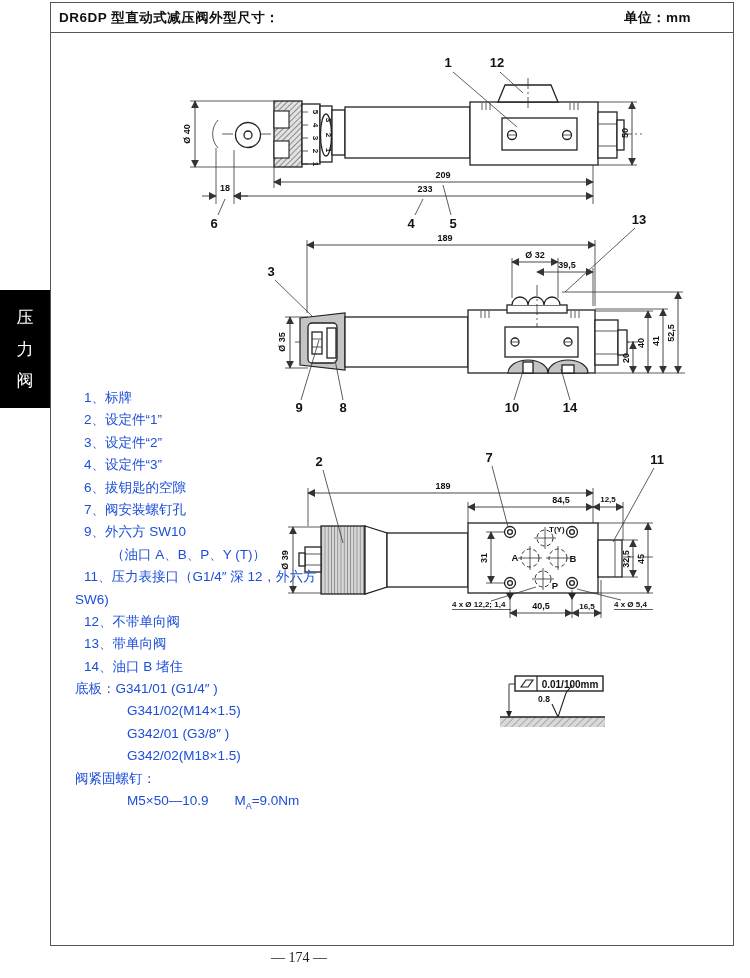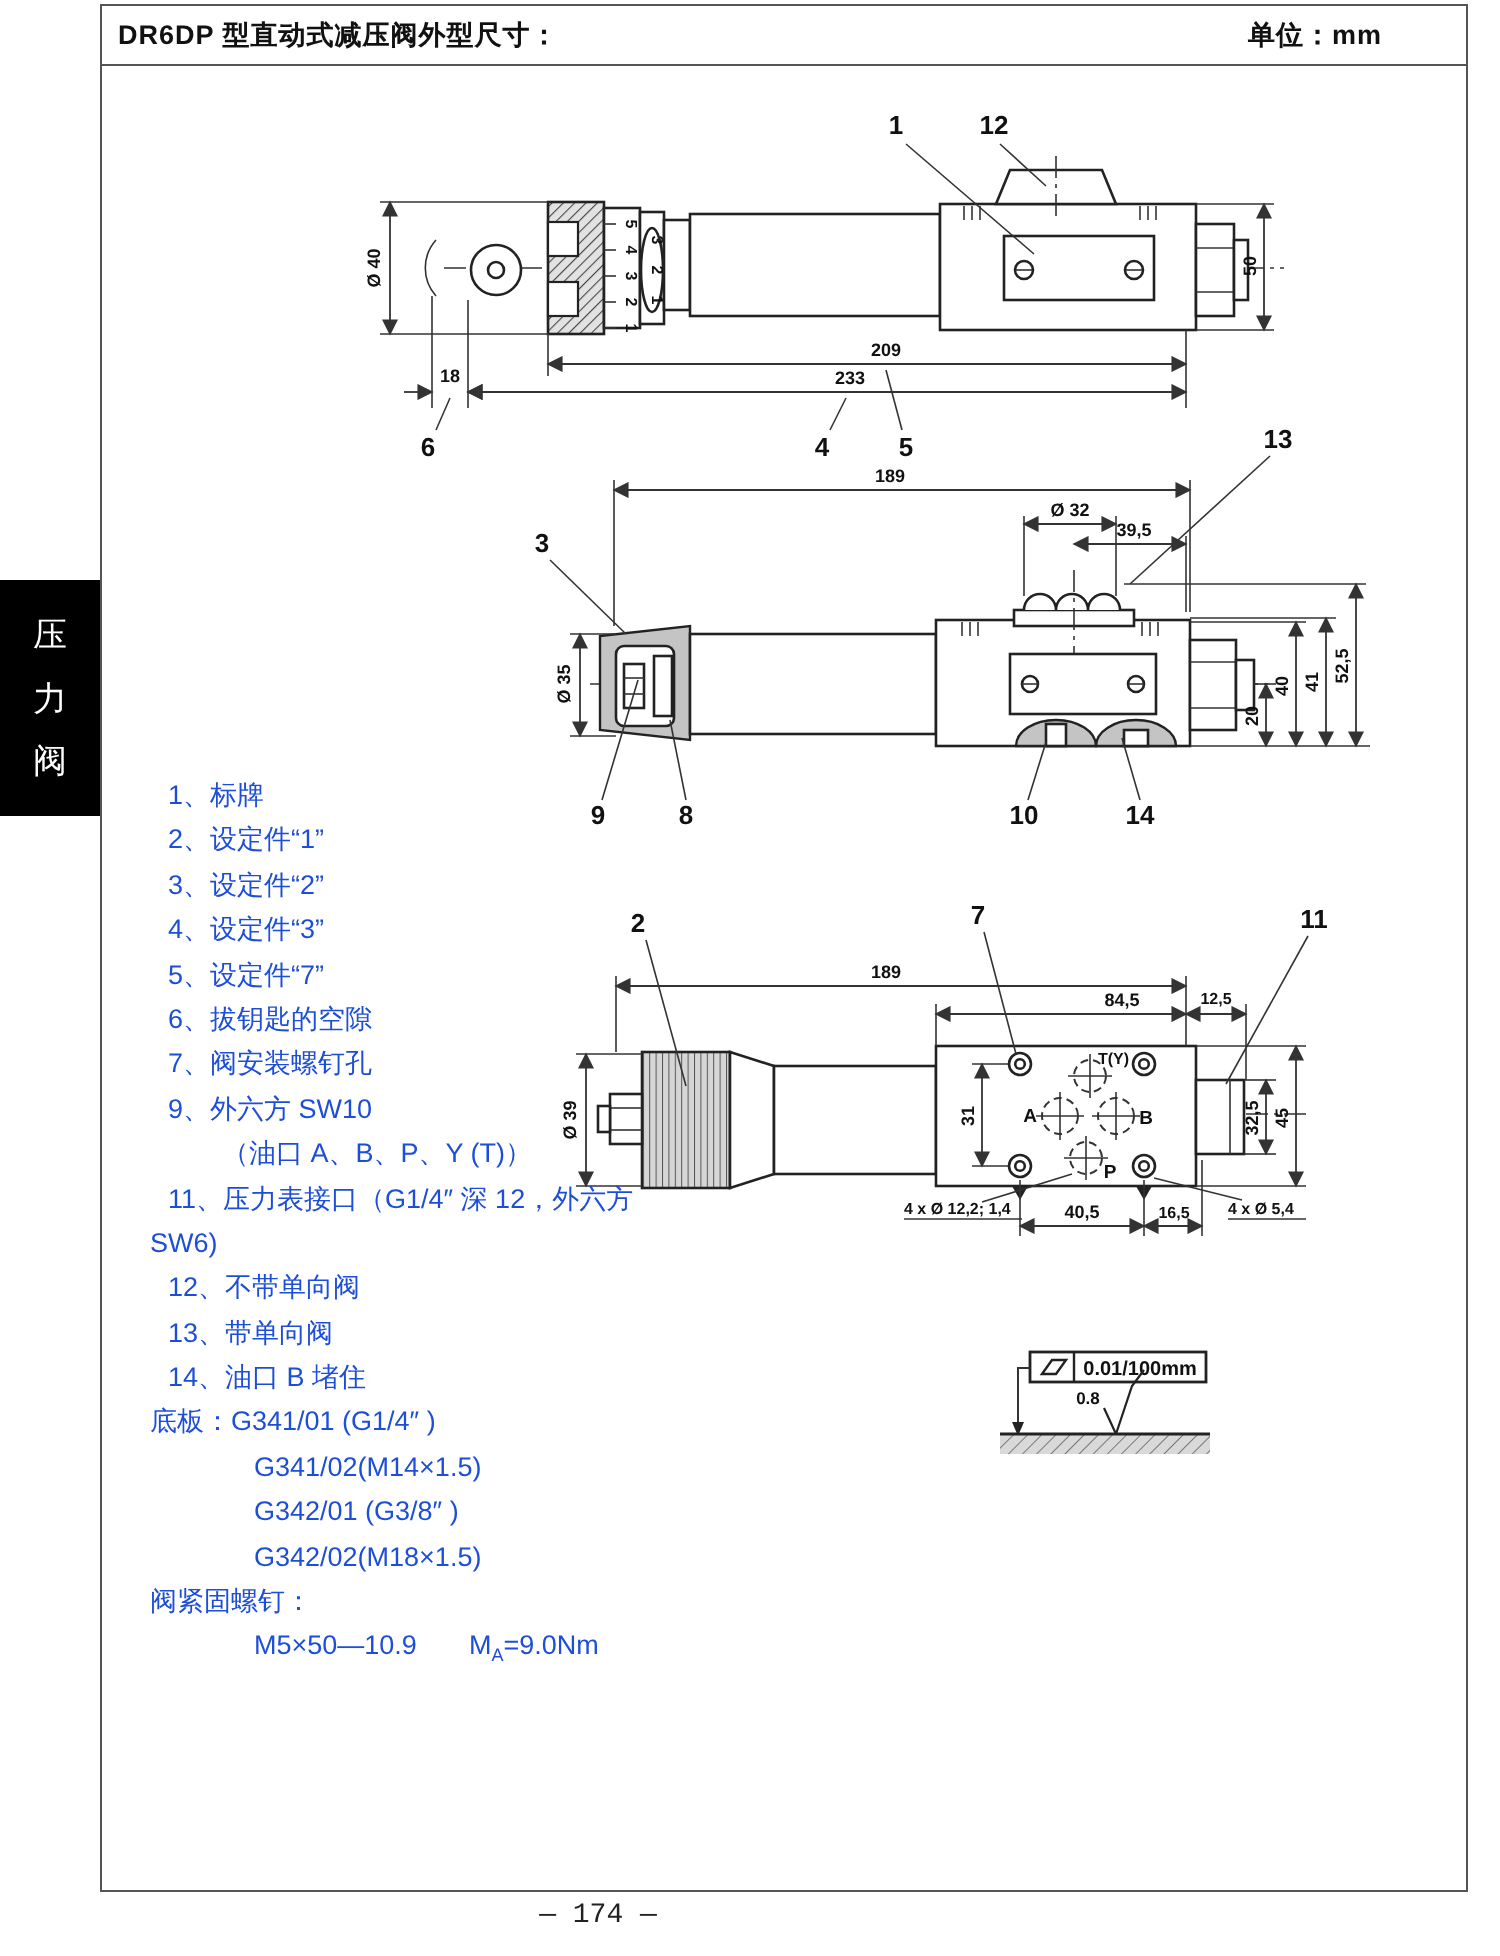--- a/index.html
+++ b/index.html
@@ -9,21 +9,21 @@
          border:1.5px solid #555;box-sizing:border-box;background:#fff;}
   #header{position:absolute;left:50px;top:2px;width:684px;height:31px;box-sizing:border-box;
           border:1.5px solid #555;border-bottom:1.5px solid #555;display:flex;align-items:center;
           justify-content:space-between;padding:0 42px 0 8px;background:#fff;}
   #header .t{font-size:13.5px;font-weight:bold;letter-spacing:.5px;}
   #side-tab{position:absolute;left:0;top:290px;width:50px;height:118px;background:#000;
             color:#fff;display:flex;flex-direction:column;align-items:center;
             justify-content:space-evenly;padding:4px 0;box-sizing:border-box;}
   #side-tab span{font-size:17px;line-height:1;}
   #footer{position:absolute;left:0;top:950px;width:598px;text-align:center;
-          font-family:Liberation Mono, monospace;font-size:14px;color:#222;}
+          font-family:Liberation Serif, serif;font-size:14px;color:#222;}
   
   #parts-list{position:absolute;left:84px;top:387px;width:320px;}
   .pl-line{height:22.4px;line-height:22.4px;font-size:13.5px;white-space:nowrap;color:#1d4ed8;}
   .pl-line.ind1{margin-left:27px;}
   .pl-line.ind2{margin-left:43px;}
   .pl-line.neg{margin-left:-9px;}
   .pl-line sub{font-size:9px;}
   .pl-line .gap{display:inline-block;width:26px;}
   
   svg{position:absolute;overflow:visible;}
@@ -410,21 +410,20 @@
       <rect x="12" y="59" width="105" height="10" fill="url(#hat4)" stroke="none"></rect>
       <line x1="12" y1="59" x2="117" y2="59" stroke="#222" stroke-width="1.6"></line>
     </g>
   </svg>
 
   <div id="parts-list">
     <div class="pl-line">1、标牌</div>
     <div class="pl-line">2、设定件“1”</div>
     <div class="pl-line">3、设定件“2”</div>
     <div class="pl-line">4、设定件“3”</div>
-    <div class="pl-line">5、设定件“7”</div>
     <div class="pl-line">6、拔钥匙的空隙</div>
     <div class="pl-line">7、阀安装螺钉孔</div>
     <div class="pl-line">9、外六方 SW10</div>
     <div class="pl-line ind1">（油口 A、B、P、Y (T)）</div>
     <div class="pl-line">11、压力表接口（G1/4″ 深 12，外六方</div>
     <div class="pl-line neg">SW6)</div>
     <div class="pl-line">12、不带单向阀</div>
     <div class="pl-line">13、带单向阀</div>
     <div class="pl-line">14、油口 B 堵住</div>
     <div class="pl-line neg">底板：G341/01 (G1/4″ )</div>

